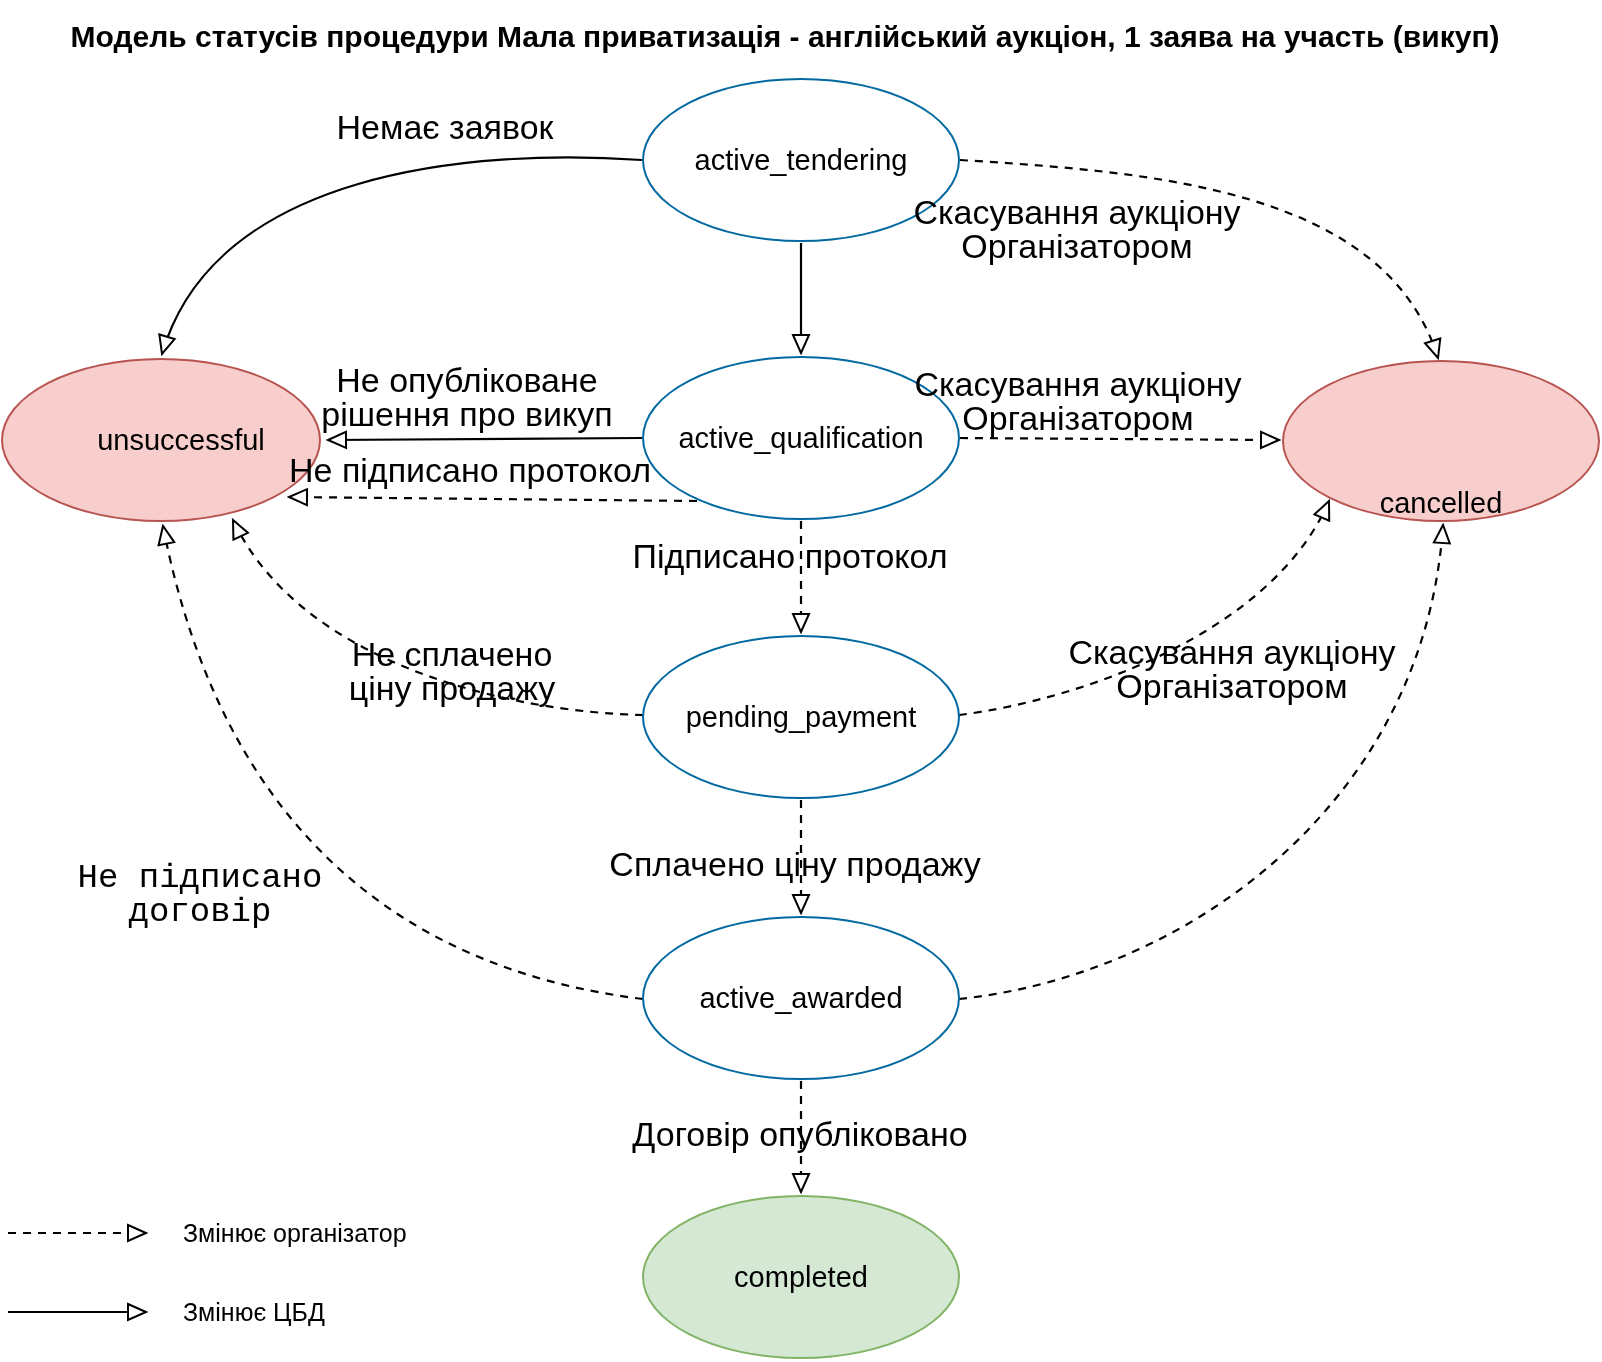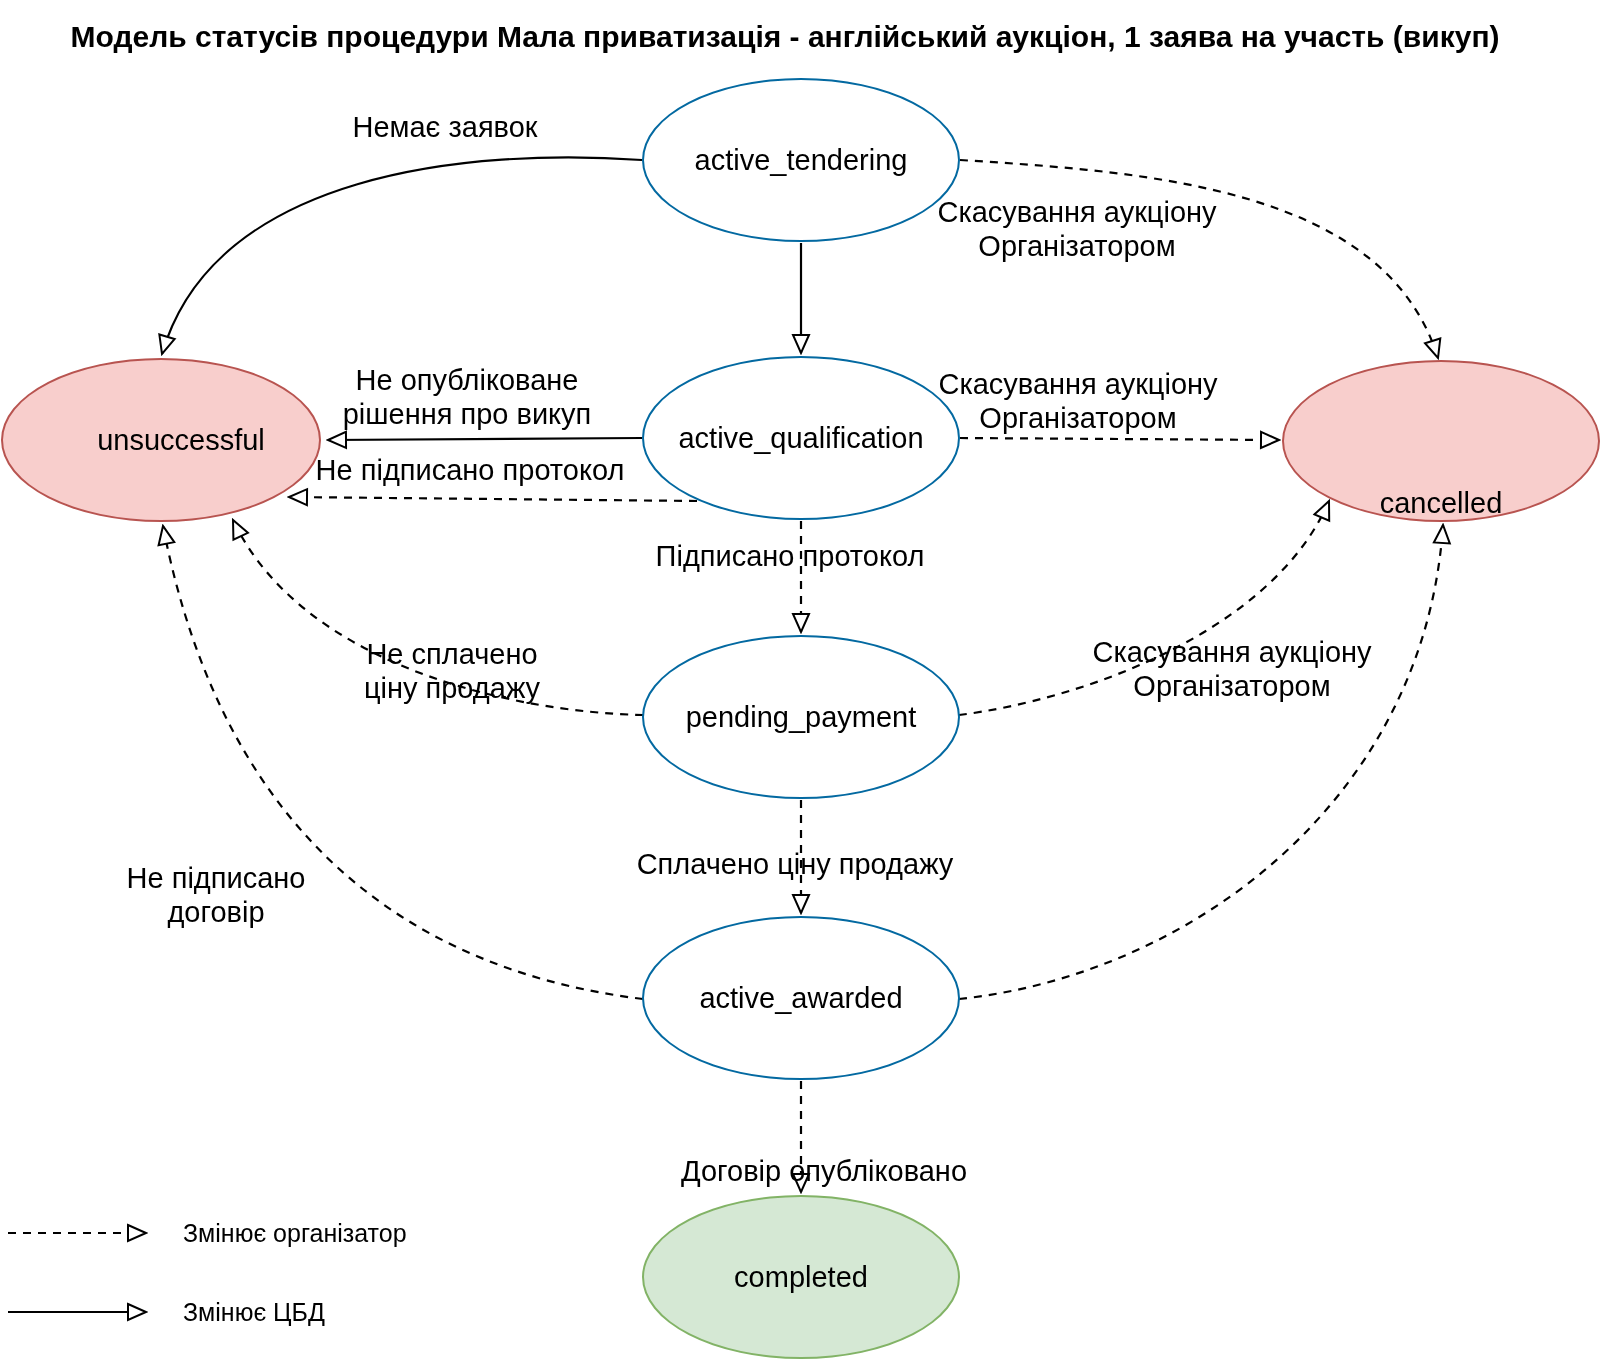--- a/index.html
+++ b/index.html
@@ -9,21 +9,21 @@
   .edge{fill:none;stroke:#000000;stroke-width:2.2px;}
   .edge.dashed{stroke-dasharray:8 7;}
   .page-title{position:absolute;left:785px;top:20px;transform:translateX(-50%);
               font-size:30px;font-weight:bold;white-space:nowrap;}
   .node{position:absolute;border-radius:50%;border:2px solid #0369a1;background:#fff;
         display:flex;align-items:center;justify-content:center;
         font-size:29px;text-align:center;box-sizing:border-box;}
   .node.fail{background:#f8cecc;border-color:#b85450;}
   .node.success{background:#d5e8d4;border-color:#82b366;}
   .edge-label{position:absolute;transform:translate(-50%,-50%);text-align:center;
-              font-size:29px;line-height:34px;white-space:pre-line;}
+              font-size:34px;line-height:34px;white-space:pre-line;}
   .legend-label{position:absolute;transform:translateY(-50%);font-size:25px;white-space:nowrap;}
 </style>
 </head>
 <body>
 
 <div id="stage">
 
   <div class="page-title">Модель статусів процедури Мала приватизація - англійський аукціон, 1 заява на участь (викуп)</div>
 
   <svg id="edges" viewBox="0 0 1602 1362" xmlns="http://www.w3.org/2000/svg">
@@ -92,20 +92,20 @@
 рішення про викуп</div>
   <div class="edge-label" style="left:470px;top:470px;">Не підписано протокол</div>
   <div class="edge-label" style="left:1078px;top:401px;">Скасування аукціону
 Організатором</div>
   <div class="edge-label" style="left:790px;top:556px;">Підписано протокол</div>
   <div class="edge-label" style="left:452px;top:671px;">Не сплачено
 ціну продажу</div>
   <div class="edge-label" style="left:1232px;top:669px;">Скасування аукціону
 Організатором</div>
   <div class="edge-label" style="left:795px;top:864px;">Сплачено ціну продажу</div>
-  <div class="edge-label" style="left:216px;top:895px;">Не підписано
+  <div class="edge-label" style="left:200px;top:895px;font-family:Liberation Mono, monospace;">Не підписано
 договір</div>
-  <div class="edge-label" style="left:824px;top:1134px;margin-top:37px;">Договір опубліковано</div>
+  <div class="edge-label" style="left:800px;top:1134px;">Договір опубліковано</div>
 
   <div class="legend-label" style="left:183px;top:1233px;">Змінює організатор</div>
   <div class="legend-label" style="left:183px;top:1312px;">Змінює ЦБД</div>
 
 </div>
 
 </body></html>

